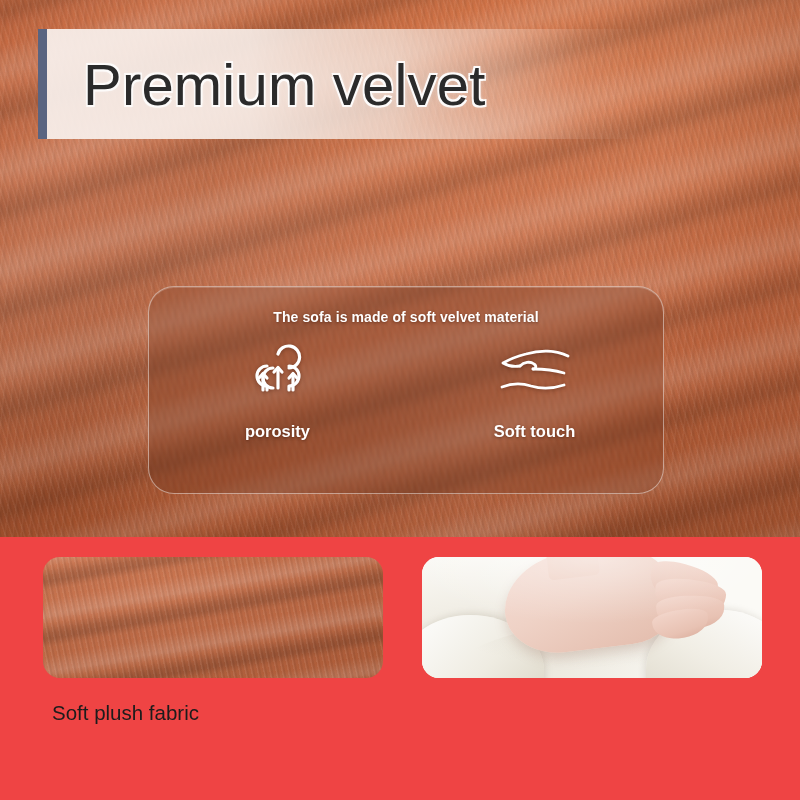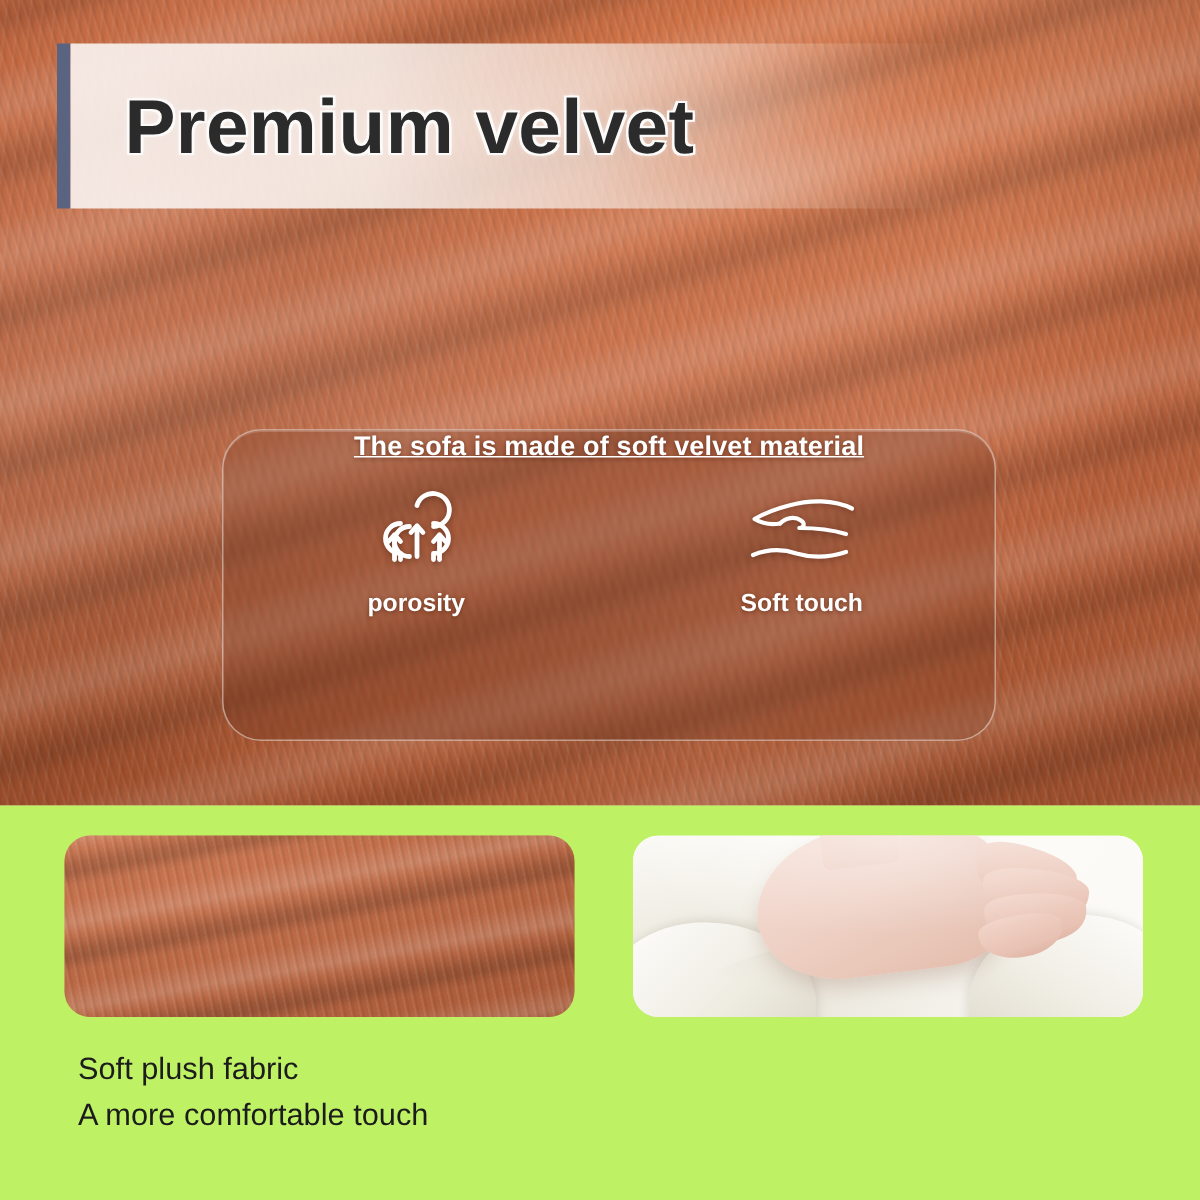--- a/index.html
+++ b/index.html
@@ -115,22 +115,22 @@
       rgba(248,240,236,0.93) 0%,
       rgba(248,239,234,0.90) 34%,
       rgba(247,236,229,0.72) 58%,
       rgba(246,231,222,0.38) 76%,
       rgba(244,226,215,0.10) 90%,
       rgba(244,226,215,0.00) 100%);
     display: flex;
     align-items: center;
   }
   .title-text {
-    font-size: 51px;
-    font-weight: bold;
+    font-size: 58px;
+    font-weight: normal;
     color: #2b2b2b;
     letter-spacing: 0.2px;
     margin-left: 36px;
     white-space: nowrap;
     text-shadow:
       -1.6px -1.6px 0 #fdfbfa,
        1.6px -1.6px 0 #fdfbfa,
       -1.6px  1.6px 0 #fdfbfa,
        1.6px  1.6px 0 #fdfbfa,
        0 0 5px rgba(255,255,255,0.85);
@@ -150,40 +150,41 @@
       rgba(70,26,12,0.24) 50%,
       rgba(90,35,16,0.16) 100%);
     box-shadow: inset 0 1px 0 rgba(255,255,255,0.18);
     backdrop-filter: blur(1px);
     box-sizing: border-box;
     display: flex;
     flex-direction: column;
     align-items: center;
   }
   .card-heading {
-    font-size: 18px;
+    margin-top: 22px;
+    font-size: 14px;
     font-weight: bold;
     color: #ffffff;
     letter-spacing: 0.1px;
     white-space: nowrap;
     text-shadow: 0 1px 3px rgba(60,20,8,0.55);
-    text-decoration: underline;
   }
   .feature-row {
     margin-top: 14px;
     width: 100%;
     display: flex;
     justify-content: space-around;
     align-items: flex-end;
   }
   .feature-item {
     display: flex;
     flex-direction: column;
     align-items: center;
     width: 150px;
+    gap: 12px;
   }
   .feature-icon {
     height: 62px;
     display: flex;
     align-items: center;
     justify-content: center;
     filter: drop-shadow(0 1px 2px rgba(60,20,8,0.45));
   }
   .feature-label {
     margin-top: 9px;
@@ -194,21 +195,21 @@
     text-shadow: 0 1px 3px rgba(60,20,8,0.55);
   }
 
   
   .bottom {
     position: absolute;
     left: 0;
     top: 537px;
     width: 800px;
     height: 263px;
-    background: #bef264;
+    background: #ef4444;
   }
   .panels {
     position: absolute;
     left: 0;
     top: 20px;
     width: 800px;
     display: flex;
   }
   .panel {
     position: relative;
@@ -438,18 +439,17 @@
         <div class="photo-soft-wash"></div>
       </div>
     </div>
 
   </div>
 
   <div class="captions">
 
     <div class="caption-block caption-left">
       <div class="caption-line">Soft plush fabric</div>
-      <div class="caption-line">A more comfortable touch</div>
     </div>
 
 
   </div>
 </div>
 
 </body></html>

